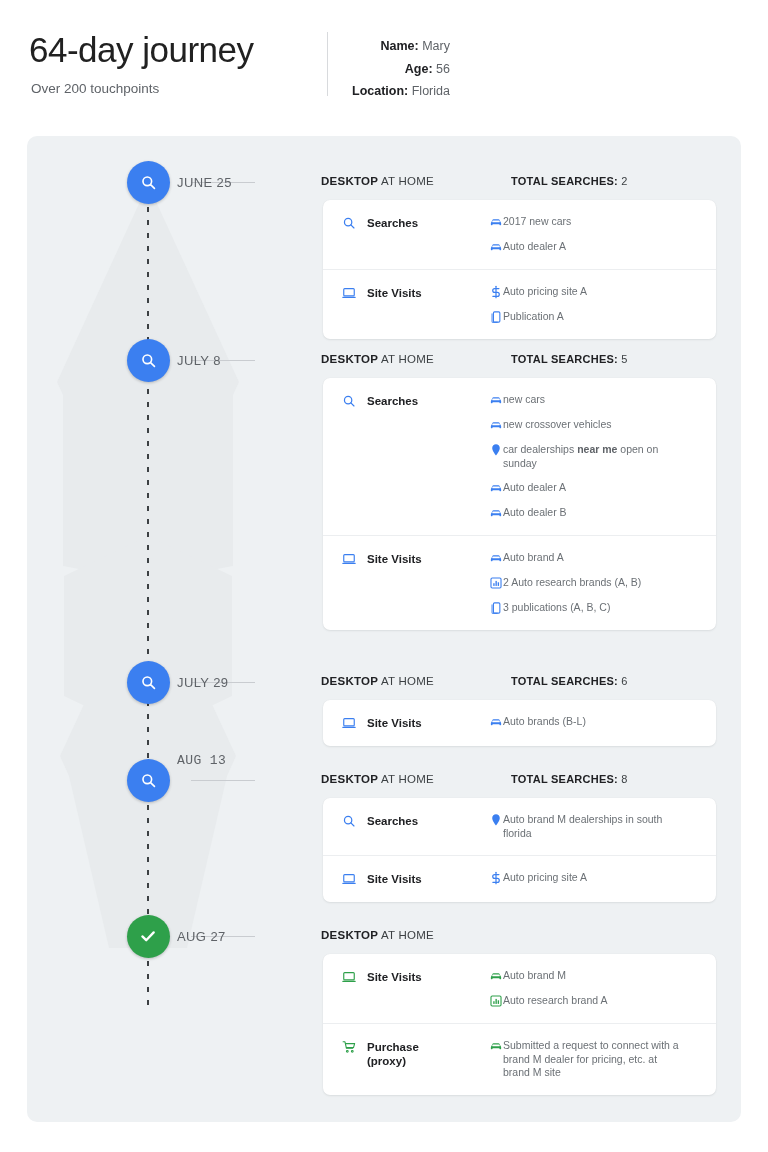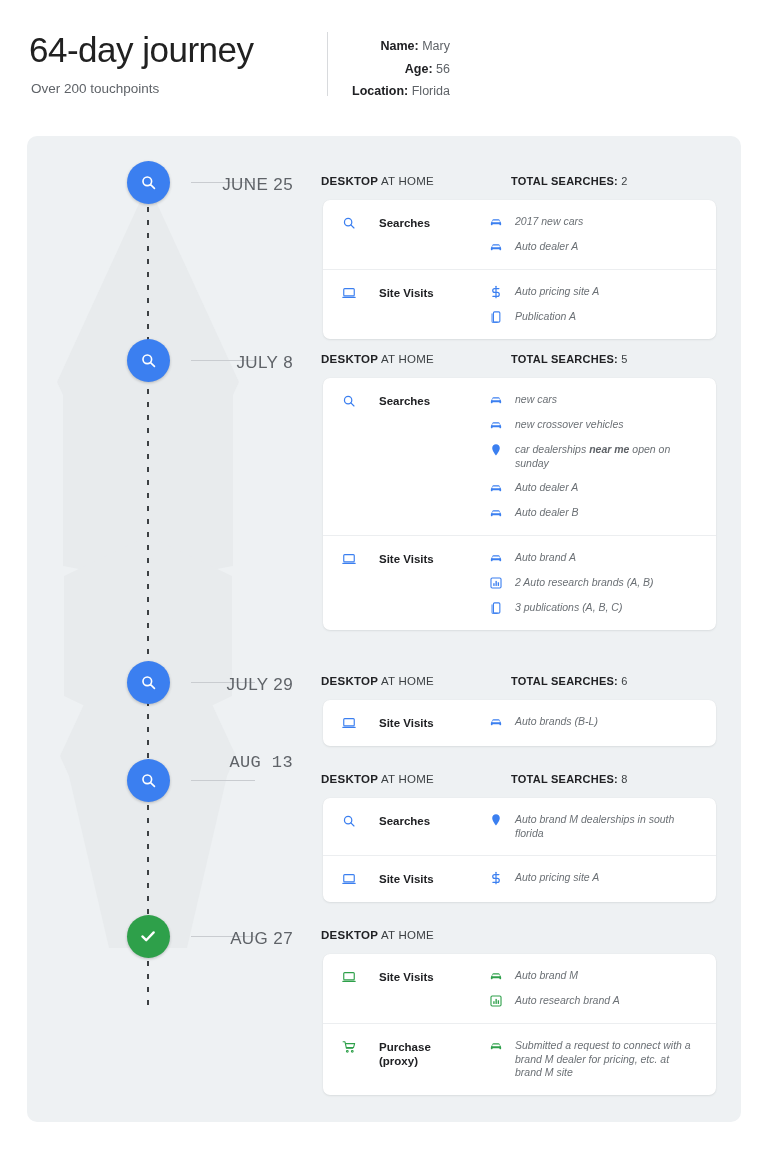--- a/index.html
+++ b/index.html
@@ -113,24 +113,23 @@
   }
   .marker svg { display: block; }
 
   .connector {
     position: absolute;
     height: 1px;
     background: #c9ccd0;
   }
   .date-label {
     position: absolute;
-    font-size: 17px;
+    font-size: 13px;
     letter-spacing: 0.4px;
     color: #5f6368;
-    text-align: right;
     white-space: nowrap;
   }
 
   
   .sec-head {
     position: absolute;
     font-size: 11.5px;
     letter-spacing: 0.25px;
     color: #3c4043;
     white-space: nowrap;
@@ -167,41 +166,39 @@
     display: flex;
     align-items: flex-start;
     padding: 16px 0 16px 19px;
     box-sizing: border-box;
   }
   .crow-left .lbl {
     font-size: 11.5px;
     font-weight: bold;
     color: #202124;
     line-height: 14px;
-    margin-left: 23px;
+    margin-left: 11px;
     white-space: pre-line;
   }
   .crow-right {
     flex: 1;
     padding: 15px 14px 15px 0;
     box-sizing: border-box;
   }
   .item {
     display: flex;
     align-items: flex-start;
     margin-bottom: 11px;
   }
   .item:last-child { margin-bottom: 0; }
   .item .txt {
     font-size: 10.5px;
     color: #6b7075;
     line-height: 13.5px;
-    margin-left: 12px;
     max-width: 176px;
-    font-style: italic;
   }
   .item .txt b { font-weight: bold; color: #5f6368; }
 
   .ico {
     flex: 0 0 auto;
     display: block;
     width: 14px;
     height: 14px;
     margin-top: 0px;
   }

